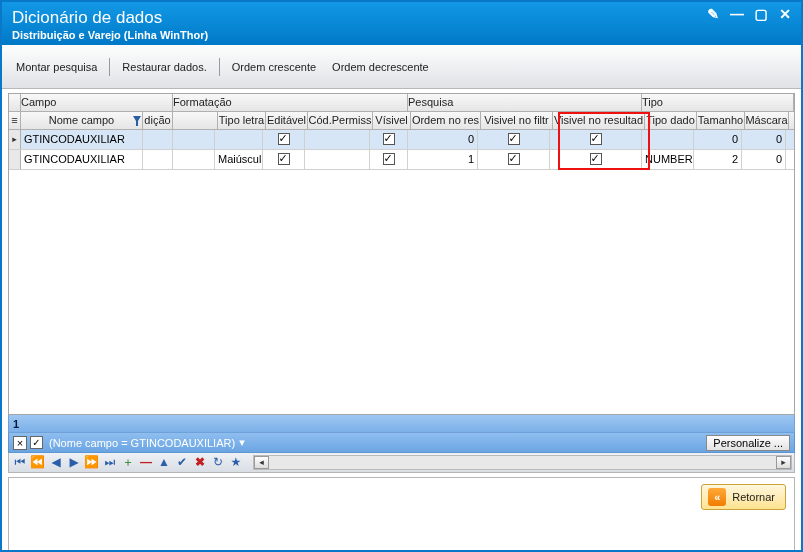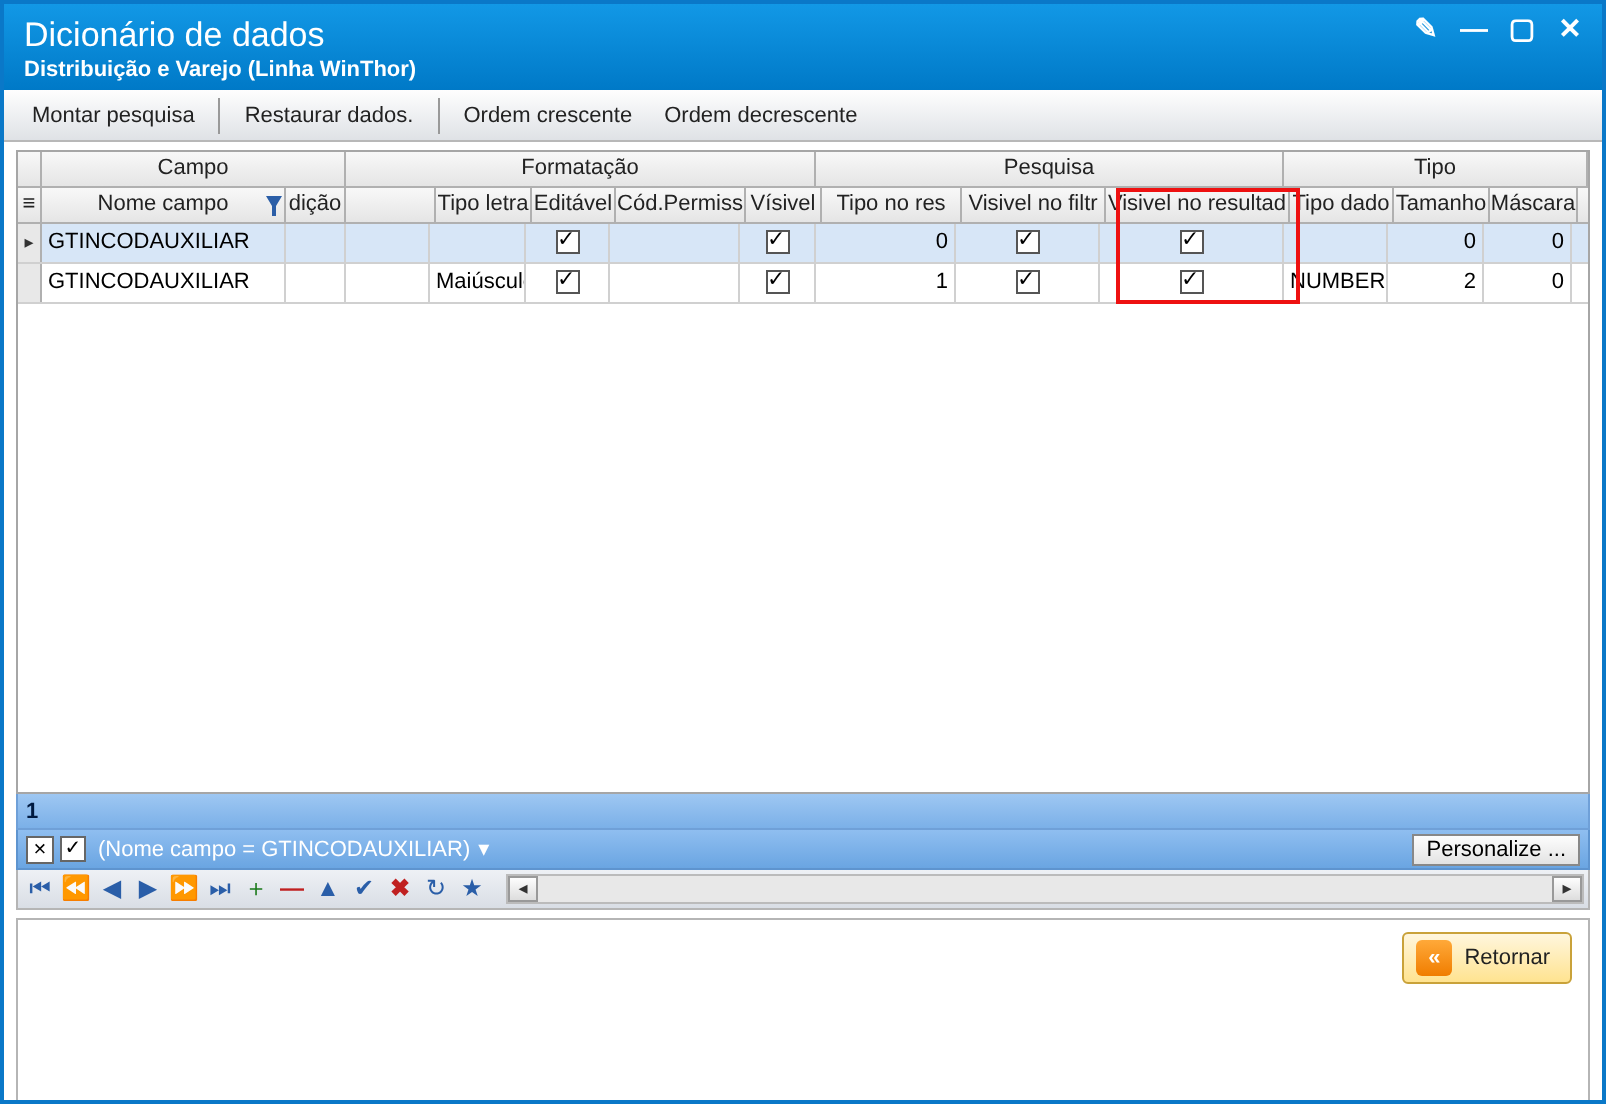--- a/index.html
+++ b/index.html
@@ -29,41 +29,40 @@
     font-size: 14px;
     font-weight: bold;
   }
   .win-controls span { cursor: pointer; display:inline-block; width:16px; text-align:center; }
   .toolbar {
     background: linear-gradient(#fefefe, #dfe2e6);
     border-bottom: 1px solid #b8b8b8;
     display: flex;
     align-items: center;
     padding: 2px 6px;
-    height: 26px;
+    height: 44px;
   }
   .toolbar .sep { width:1px; height:18px; background:#999; margin:0 4px; }
   .toolbar .btn { padding: 3px 8px; cursor: pointer; color:#222; }
   .grid-area {
     border: 1px solid #a6a6a6;
     margin: 4px 6px 0 6px;
     height: 322px;
     overflow: hidden;
     position: relative;
     background:#fff;
   }
   .grid-head-groups {
     display: flex;
     background: linear-gradient(#f8f8f8, #e5e5e5);
     border-bottom: 1px solid #b0b0b0;
     height: 18px;
   }
   .grid-head-groups .gcell {
     border-right: 1px solid #b0b0b0;
-    text-align: center;
     font-weight: normal;
     color: #222;
     line-height: 17px;
     overflow: hidden;
     white-space: nowrap;
   }
   .grid-head-cols {
     display: flex;
     background: linear-gradient(#f8f8f8, #e5e5e5);
     border-bottom: 1px solid #b0b0b0;
@@ -242,21 +241,21 @@
             <polygon points="0,0 8,0 5,5 5,10 3,10 3,5" fill="#2b5ea7"></polygon>
           </svg>
       </span>
     </div>
     <div class="hcell w-edicao">dição</div>
     <div class="hcell w-mascara">Máscara</div>
     <div class="hcell w-tipoletra">Tipo letra</div>
     <div class="hcell w-editavel">Editável</div>
     <div class="hcell w-codperm">Cód.Permiss</div>
     <div class="hcell w-visivel">Vísivel</div>
-    <div class="hcell w-ordem">Tipo no res</div>
+    <div class="hcell w-ordem">Ordem no res</div>
     <div class="hcell w-vfiltro">Visivel no filtr</div>
     <div class="hcell w-vresult">Visivel no resultad</div>
     <div class="hcell w-tipodado">Tipo dado</div>
     <div class="hcell w-tamanho">Tamanho</div>
     <div class="hcell w-precisao">Máscara</div>
   </div>
 
   <div id="rows">
       <div class="grid-row sel">
         <div class="indicator">▸</div>

